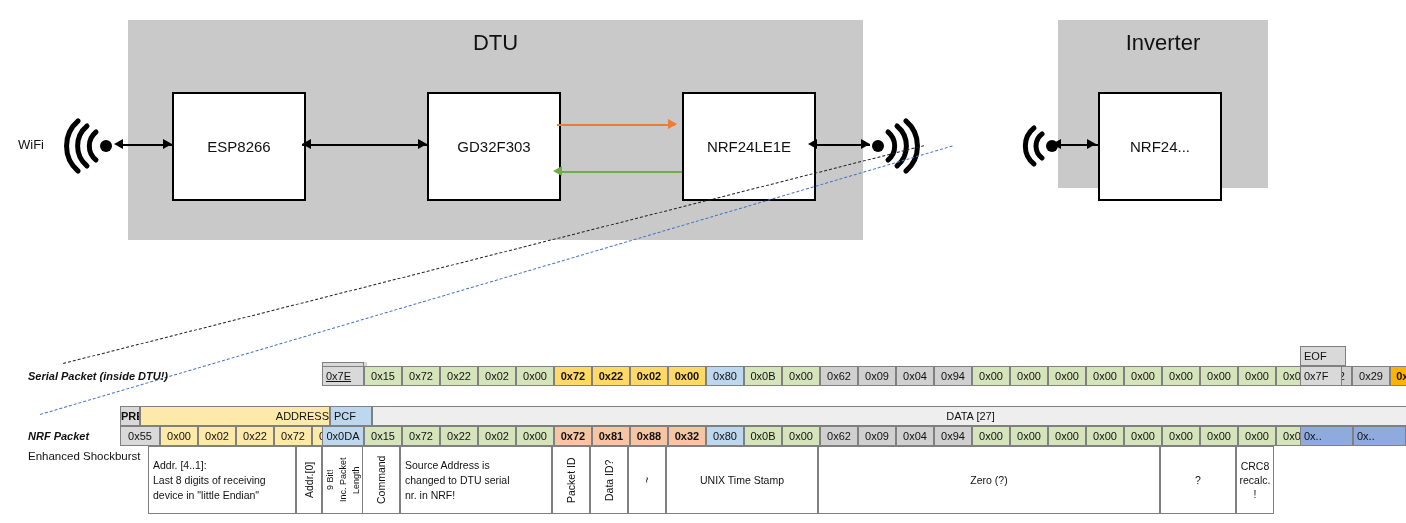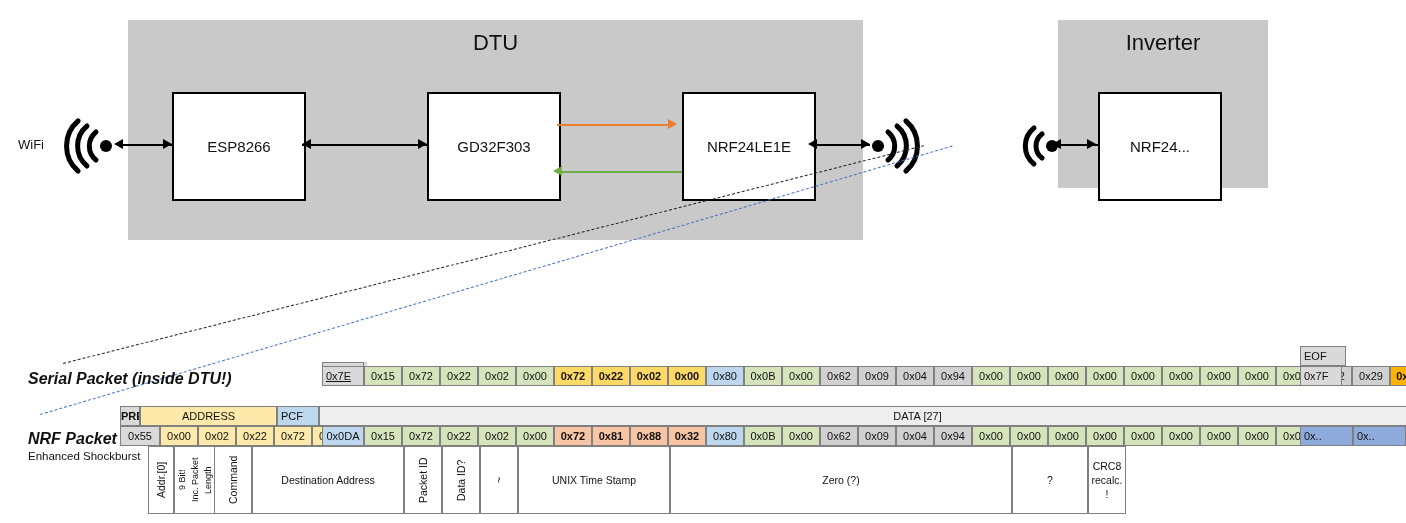--- a/index.html
+++ b/index.html
@@ -32,21 +32,21 @@
   .wifi-ico{position:absolute;}
 
   .dash-line{position:absolute;transform-origin:0 0;height:0;}
   .dash-black{border-top:1.6px dashed #222;}
   .dash-blue{border-top:1.4px dashed #4472C4;}
 
   
   #packets{position:absolute;left:0;top:340px;width:1406px;height:183px;}
 
   .row-label{position:absolute;font-size:11.5px;color:#111;}
-  .row-label.bold{font-weight:bold;font-style:italic;font-size:16px;}
+  .row-label.bold{font-weight:bold;font-style:italic;font-size:11px;}
 
   .cellrow{position:absolute;display:flex;}
   .cell{box-sizing:border-box;border:1px solid #808080;height:20px;
         font-size:11px;line-height:18px;text-align:center;color:#111;
         background:#fff;white-space:nowrap;overflow:hidden;}
   .cell.hdr{background:#d9d9d9;text-align:left;padding-left:3px;}
   .cell.b{font-weight:bold;}
 
   
   .c-green{background:#d6e4bc;}
@@ -190,21 +190,21 @@
       <div class="cell c-green" style="width: 38px;">0x00</div>
       <div class="cell c-green" style="width: 38px;">0x00</div>
       <div class="cell c-gray" style="width: 38px;">0x02</div>
       <div class="cell c-gray" style="width: 38px;">0x29</div>
       <div class="cell c-orange b" style="width: 38px;">0x4E</div>
     </div>
   <div class="cell hdr" style="position:absolute;left:1300px;top:26px;width:42px;">0x7F</div>
 
   <div class="cellrow" style="left:120px;top:66px;">
     <div class="cell c-lgray" style="width:20px;font-weight:bold;">PRE</div>
-    <div class="cell c-yellow" style="width:137px;">ADDRESS</div>
+    <div class="cell c-yellow" style="width:190px;text-align:right;">ADDRESS</div>
     <div class="cell c-blue" style="width:42px;text-align:left;padding-left:3px;">PCF</div>
     <div class="cell c-ebg" style="width:1197px;">DATA [27]</div>
     <div class="cell c-nrfblue" style="width:106px;">NRF CRC</div>
   </div>
 
   <div class="cellrow" style="left:120px;top:86px;">
     <div class="cell c-lgray" style="width:40px;">0x55</div>
   </div>
   <div id="nrf-address" class="cellrow" style="left:160px;top:86px;">
       <div class="cell c-yellow" style="width: 38px;">0x00</div>
@@ -245,28 +245,33 @@
       <div class="cell c-gray" style="width: 38px;">0x02</div>
       <div class="cell c-gray" style="width: 38px;">0x29</div>
       <div class="cell c-salmon b" style="width: 38px;">0x55</div>
     </div>
   <div id="nrf-crc" class="cellrow" style="left:1300px;top:86px;">
       <div class="cell c-nrfblue" style="width: 53px; text-align: left; padding-left: 3px;">0x..</div>
       <div class="cell c-nrfblue" style="width: 53px; text-align: left; padding-left: 3px;">0x..</div>
     </div>
 
   <div class="cellrow" style="left:148px;top:106px;align-items:stretch;height:68px;">
+    <div class="desc left" style="width:148px;">
+      <span style="line-height:15px;">Addr. [4..1]:<br>Last 8 digits of receiving<br>device in "little Endian"</span>
+    </div>
     <div class="desc vert" style="width:26px;">Addr.[0]</div>
     <div class="desc" style="width:40px;padding:0;">
       <span class="desc vert2" style="border:none;width:13px;height:100%;">9 Bit!</span>
       <span class="desc vert2" style="border:none;width:13px;height:100%;">Inc. Packet</span>
       <span class="desc vert2" style="border:none;width:13px;height:100%;">Length</span>
     </div>
     <div class="desc vert" style="width:38px;">Command</div>
-    <div class="desc" style="width:152px;">Destination Address</div>
+    <div class="desc left c-salmon" style="width:152px;">
+      <span style="line-height:15px;">Source Address is<br>changed to DTU serial<br>nr. in NRF!</span>
+    </div>
     <div class="desc vert" style="width:38px;">Packet ID</div>
     <div class="desc vert" style="width:38px;">Data ID?</div>
     <div class="desc vert" style="width:38px;">~</div>
     <div class="desc" style="width:152px;">UNIX Time Stamp</div>
     <div class="desc" style="width:342px;">Zero (?)</div>
     <div class="desc" style="width:76px;">?</div>
     <div class="desc c-salmon" style="width:38px;">
       <span style="line-height:14px;">CRC8<br>recalc.<br>!</span>
     </div>
 

